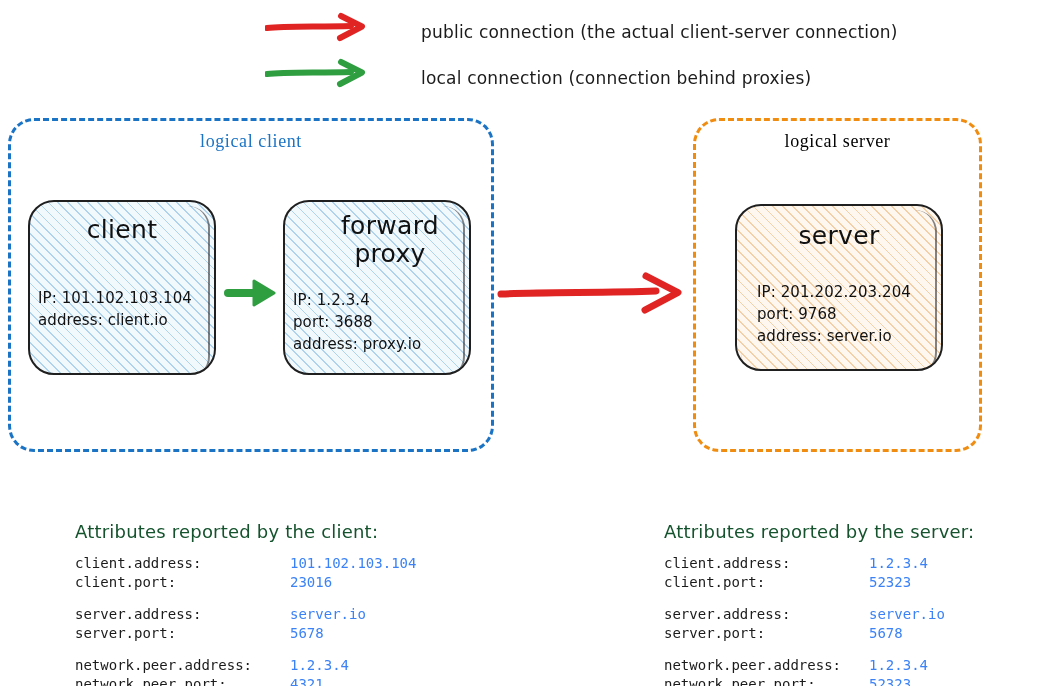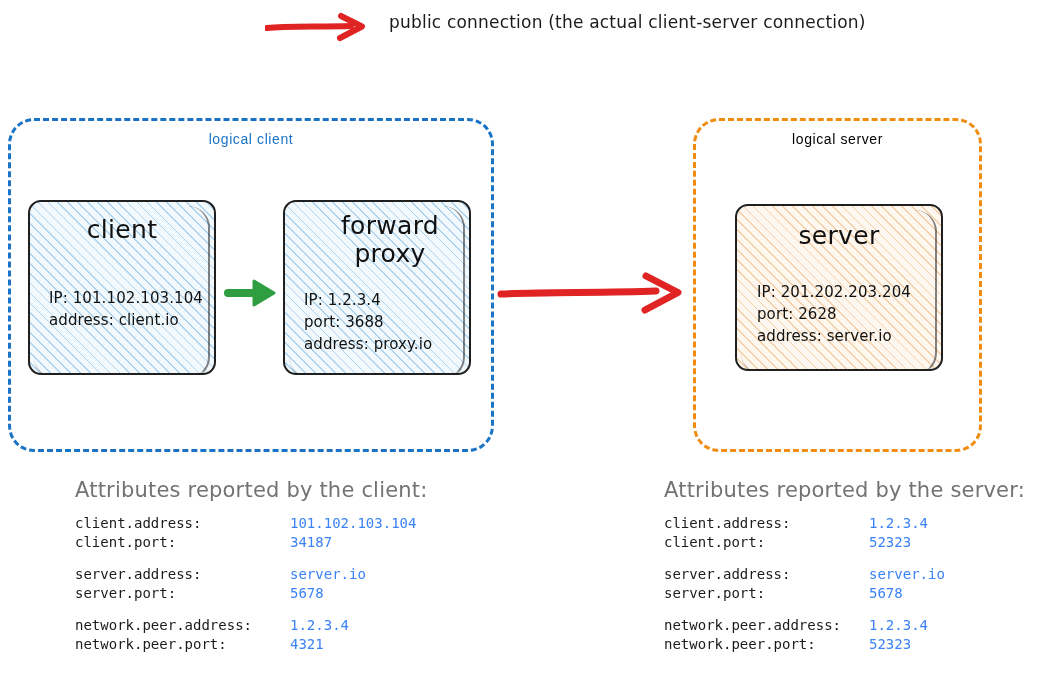--- a/index.html
+++ b/index.html
@@ -11,21 +11,21 @@
     width: 1039px;
     height: 686px;
     position: relative;
     overflow: hidden;
     font-family: "DejaVu Sans", sans-serif;
     color: #111111;
   }
 
   
   #legend { position: absolute; left: 0; top: 0; width: 1039px; height: 105px; }
-  .legend-row { position: absolute; display: flex; align-items: flex-start; }
+  .legend-row { position: absolute; display: flex; align-items: flex-end; gap: 32px; }
   .legend-row.r1 { left: 265px; top: 12px; }
   .legend-row.r2 { left: 265px; top: 58px; }
   .legend-arrow { width: 108px; height: 30px; flex: 0 0 auto; }
   .legend-text {
     font-family: "DejaVu Sans", sans-serif;
     font-size: 17px;
     letter-spacing: 0.2px;
     color: #1b1b1b;
     margin-left: 16px;
     white-space: nowrap;
@@ -43,37 +43,37 @@
   #logical-client-box {
     left: 8px; top: 118px; width: 486px; height: 334px;
     border-color: #1a73c4;
   }
   #logical-server-box {
     left: 693px; top: 118px; width: 289px; height: 334px;
     border-color: #f08c10;
   }
   .logical-label {
     position: absolute;
-    font-family: Liberation Sans, sans-serif;
-    font-size: 14px;
+    font-family: Liberation Serif, serif;
+    font-size: 18px;
     letter-spacing: 0.6px;
     white-space: nowrap;
   }
   #logical-client-label {
     left: 0; right: 0; top: 10px; text-align: center; color: #1a73c4;
   }
   #logical-server-label {
     left: 0; right: 0; top: 10px; text-align: center; color: #000000;
   }
 
   
   .node {
     position: absolute;
     border: 2px solid #1f1f1f;
-    border-radius: 13px;
+    border-radius: 26px;
     box-sizing: border-box;
     text-align: center;
     overflow: hidden;
   }
   .node::after {
     content: "";
     position: absolute;
     left: 4px; right: 4px; top: 4px; bottom: -6px;
     border-radius: 22px;
     border-right: 2px solid rgba(31,31,31,0.55);
@@ -105,21 +105,21 @@
     font-size: 25px;
     line-height: 1.12;
     color: #111111;
     letter-spacing: 0.3px;
     text-align: center;
     position: absolute;
     left: 0; right: 0;
   }
   .node-details {
     position: absolute;
-    left: 19px;
+    left: 8px;
     font-family: "DejaVu Sans", sans-serif;
     font-size: 15px;
     line-height: 1.45;
     color: #111111;
     text-align: left;
     letter-spacing: 0.1px;
     white-space: nowrap;
   }
 
   #node-client     { left: 28px;  top: 200px; width: 188px; height: 175px; }
@@ -137,25 +137,26 @@
   
   #arrow-local  { position: absolute; left: 224px; top: 272px; width: 56px; height: 42px; }
   #arrow-public { position: absolute; left: 496px; top: 268px; width: 190px; height: 50px; }
 
   
   .attrs { position: absolute; }
   #attrs-client { left: 75px; top: 478px; }
   #attrs-server { left: 664px; top: 478px; }
   .attrs-heading {
     font-family: "DejaVu Sans", sans-serif;
-    font-size: 21px;
+    font-size: 18px;
     letter-spacing: 0.2px;
-    color: #737373;
+    color: #14532d;
     margin-bottom: 12px;
     white-space: nowrap;
+    margin-top: 43px;
   }
   .attr-group { margin-bottom: 14px; }
   .attr-group:last-child { margin-bottom: 0; }
   .attr-row { display: flex; line-height: 1.33; }
   .attr-key {
     font-family: "DejaVu Sans Mono", monospace;
     font-size: 14px;
     color: #1b1b1b;
     width: 215px;
     flex: 0 0 215px;
@@ -175,20 +176,27 @@
 <div id="legend">
 
   <div class="legend-row r1">
     <svg class="legend-arrow" viewBox="0 0 108 30">
       <path d="M2,16 C20,14 52,15 86,14" stroke="#e02424" stroke-width="6" fill="none" stroke-linecap="round"></path>
       <path d="M76,4 L97,14.5 L75,26" stroke="#e02424" stroke-width="6" fill="none" stroke-linecap="round" stroke-linejoin="round"></path>
     </svg>
     <div class="legend-text">public connection (the actual client-server connection)</div>
   </div>
 
+  <div class="legend-row r2">
+    <svg class="legend-arrow" viewBox="0 0 108 30">
+      <path d="M2,16 C20,14 52,15 86,14" stroke="#2e9e41" stroke-width="6" fill="none" stroke-linecap="round"></path>
+      <path d="M76,4 L97,14.5 L75,26" stroke="#2e9e41" stroke-width="6" fill="none" stroke-linecap="round" stroke-linejoin="round"></path>
+    </svg>
+    <div class="legend-text">local connection (connection behind proxies)</div>
+  </div>
 
 </div>
 
 <div class="logical-box" id="logical-client-box">
   <div class="logical-label" id="logical-client-label">logical client</div>
 </div>
 
 <div class="logical-box" id="logical-server-box">
   <div class="logical-label" id="logical-server-label">logical server</div>
 </div>
@@ -203,21 +211,21 @@
   <div class="node-title" style="white-space:pre;padding-left:26px;">forward
 proxy</div>
   <div class="node-details" style="white-space:pre;">IP: 1.2.3.4
 port: 3688
 address: proxy.io</div>
 </div>
 
 <div class="node node-orange" id="node-server">
   <div class="node-title">server</div>
   <div class="node-details" style="white-space:pre;">IP: 201.202.203.204
-port: 2628
+port: 9768
 address: server.io</div>
 </div>
 
 <svg id="arrow-local" viewBox="0 0 56 42">
   <path d="M4,21 L34,21" stroke="#2e9e41" stroke-width="8" fill="none" stroke-linecap="round"></path>
   <path d="M30,9 L50,21 L30,33 Z" fill="#2e9e41" stroke="#2e9e41" stroke-width="3" stroke-linejoin="round"></path>
 </svg>
 
 <svg id="arrow-public" viewBox="0 0 190 50">
   <path d="M5,26 C50,24 110,25 160,23" stroke="#e02424" stroke-width="7" fill="none" stroke-linecap="round"></path>
@@ -227,21 +235,21 @@
 <div class="attrs" id="attrs-client">
   <div class="attrs-heading">Attributes reported by the client:</div>
 
   <div class="attr-group">
     <div class="attr-row">
       <div class="attr-key">client.address:</div>
       <div class="attr-val">101.102.103.104</div>
     </div>
     <div class="attr-row">
       <div class="attr-key">client.port:</div>
-      <div class="attr-val">34187</div>
+      <div class="attr-val">23016</div>
     </div>
   </div>
 
   <div class="attr-group">
     <div class="attr-row">
       <div class="attr-key">server.address:</div>
       <div class="attr-val">server.io</div>
     </div>
     <div class="attr-row">
       <div class="attr-key">server.port:</div>

